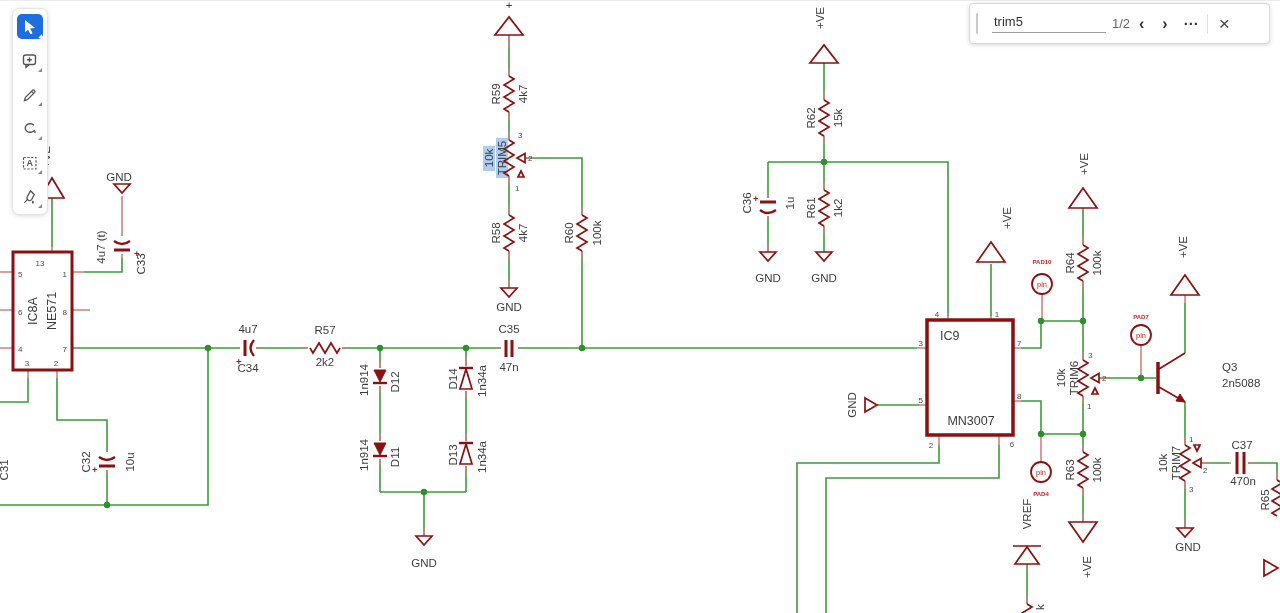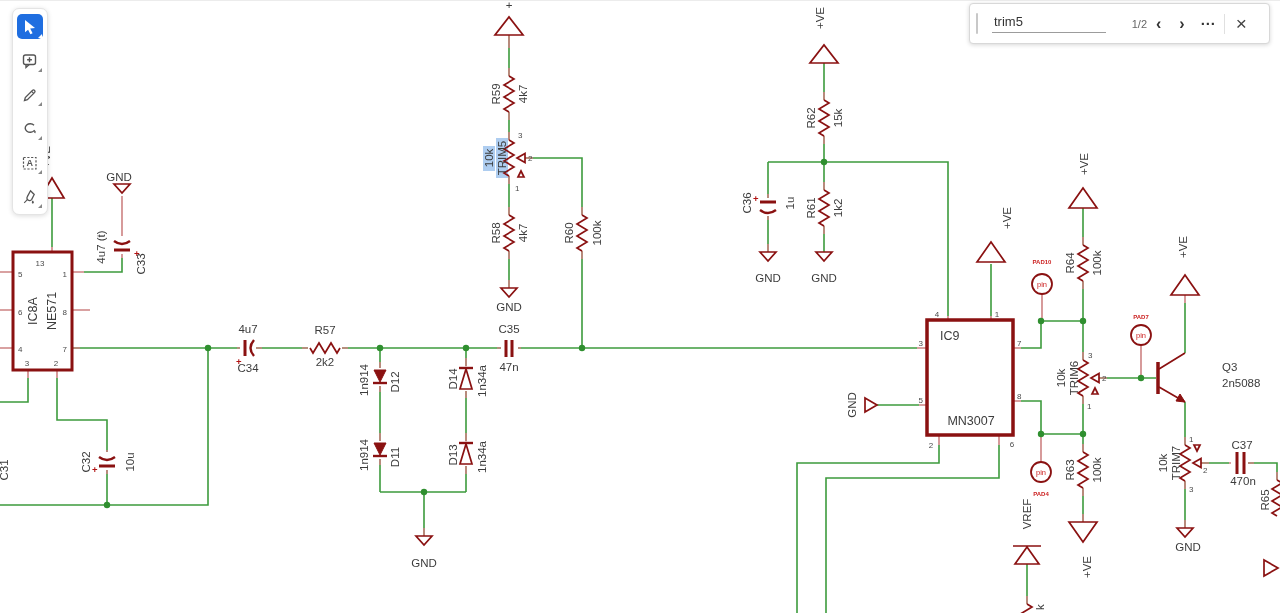--- a/index.html
+++ b/index.html
@@ -31,21 +31,21 @@
   .tool .corner{position:absolute;right:1px;bottom:1px;width:0;height:0;
     border-left:4px solid transparent;border-bottom:4px solid #888}
   .tool.active .corner{border-bottom-color:#fff}
   
   .findbar{position:absolute;left:969px;top:3px;width:299px;height:39px;background:#fff;
     border:1px solid #d8d8d8;border-radius:4px;box-shadow:0 1px 4px rgba(0,0,0,.16);
     display:flex;align-items:center;z-index:5}
   .handle{width:2px;height:21px;background:#c8c8c8;margin-left:6px;border-radius:1px}
   .find-input{border:none;outline:none;border-bottom:1px solid #9c9c9c;width:110px;font-size:13px;
     color:#333;padding:0 2px 3px 2px;margin-left:14px;font-family:"Liberation Sans",sans-serif;background:transparent}
-  .count{font-size:11px;color:#666;margin-left:19px;width:22px;text-align:right}
+  .count{font-size:13px;color:#666;margin-left:2px;width:22px;text-align:right}
   .nav{font-size:16px;color:#333;padding:0 9px;cursor:pointer;font-weight:bold;background:none;border:none;
     font-family:"Liberation Sans",sans-serif}
   .more{font-size:15px;color:#333;padding:0 7px;cursor:pointer;background:none;border:none;font-weight:bold;
     font-family:"Liberation Sans",sans-serif}
   .vdiv{width:1px;height:20px;background:#e0e0e0;margin:0 1px}
   .close{font-size:19px;color:#444;padding:0 10px;cursor:pointer;background:none;border:none;
     font-family:"Liberation Sans",sans-serif}
 </style>
 </head>
 <body>

